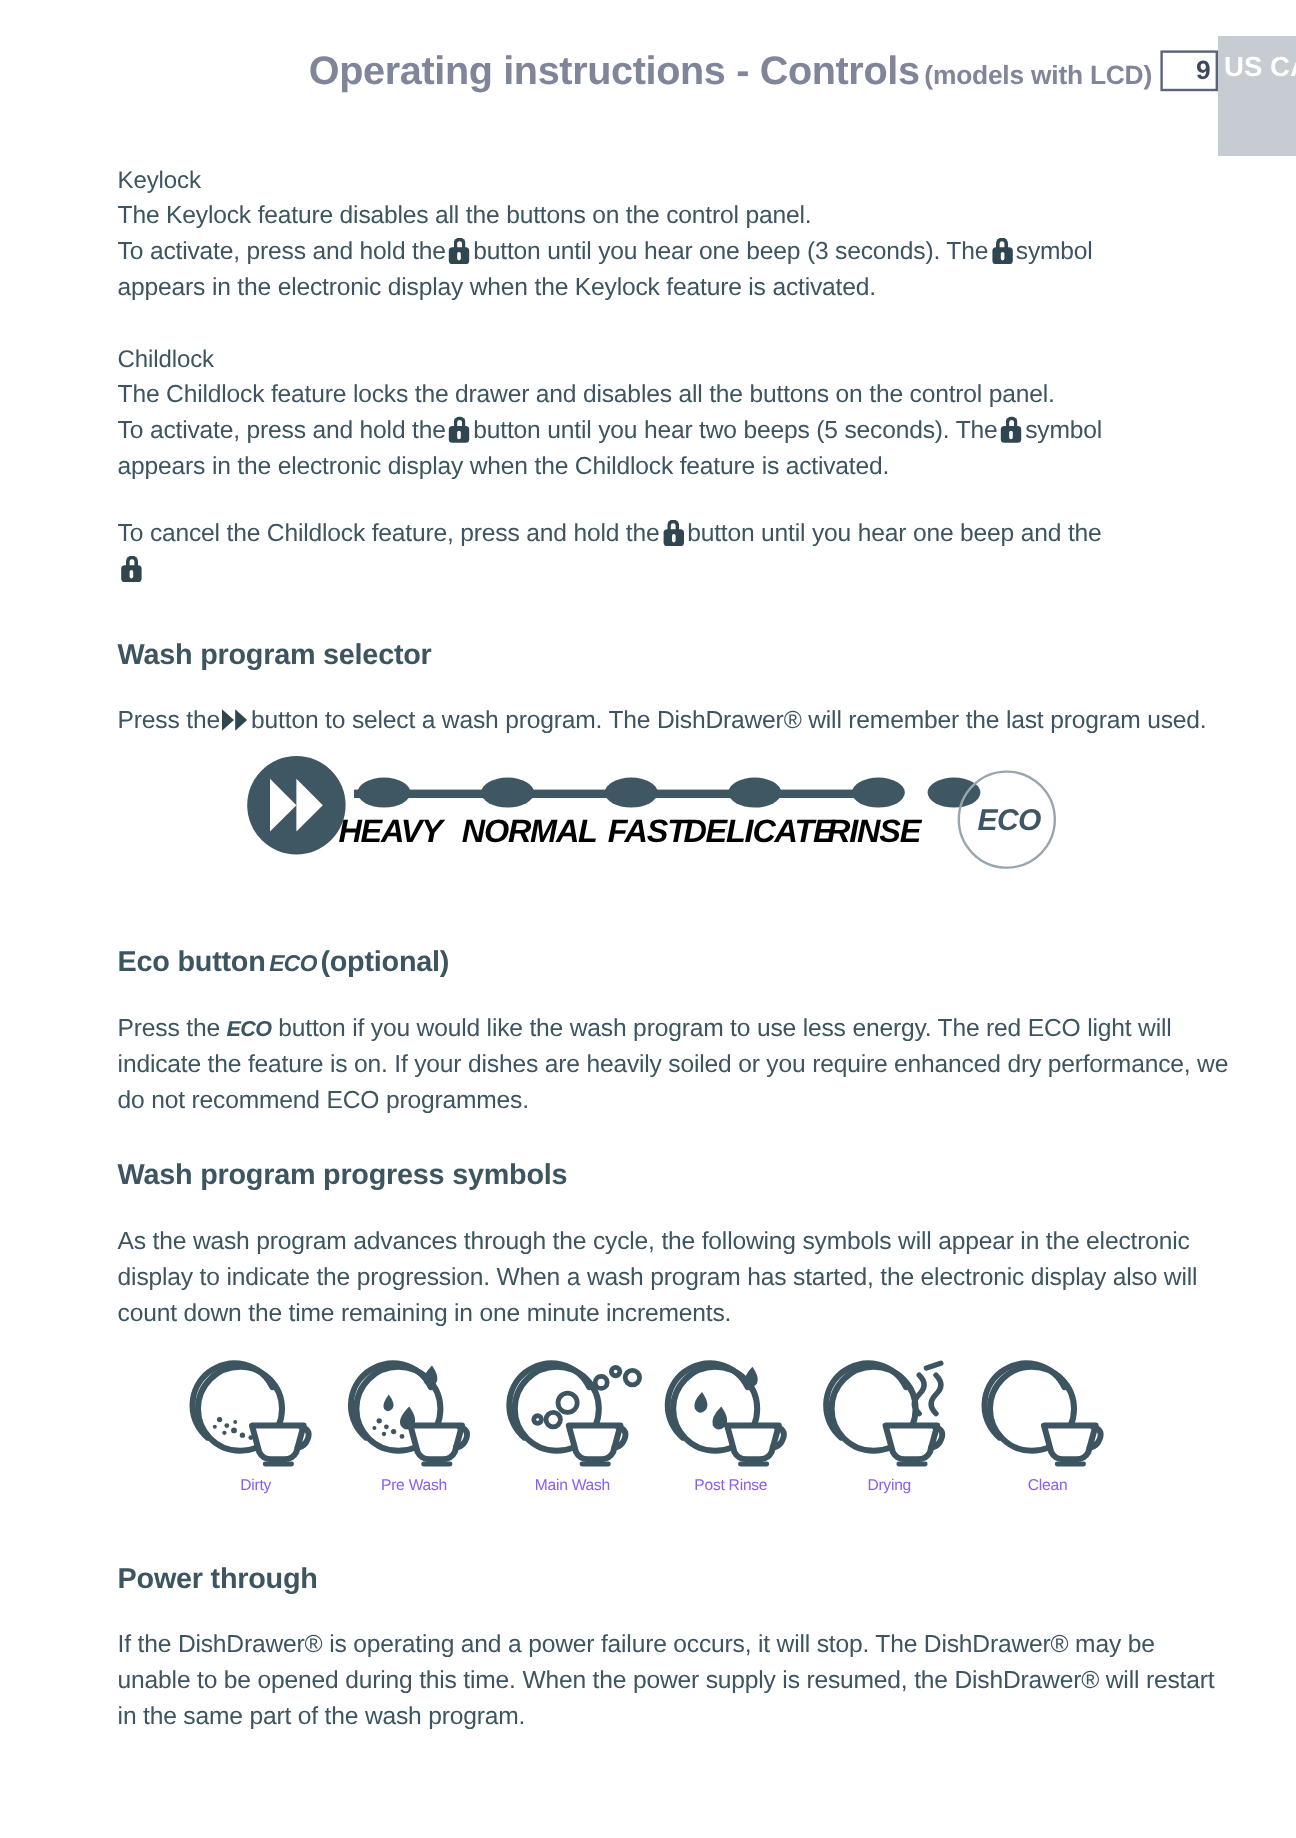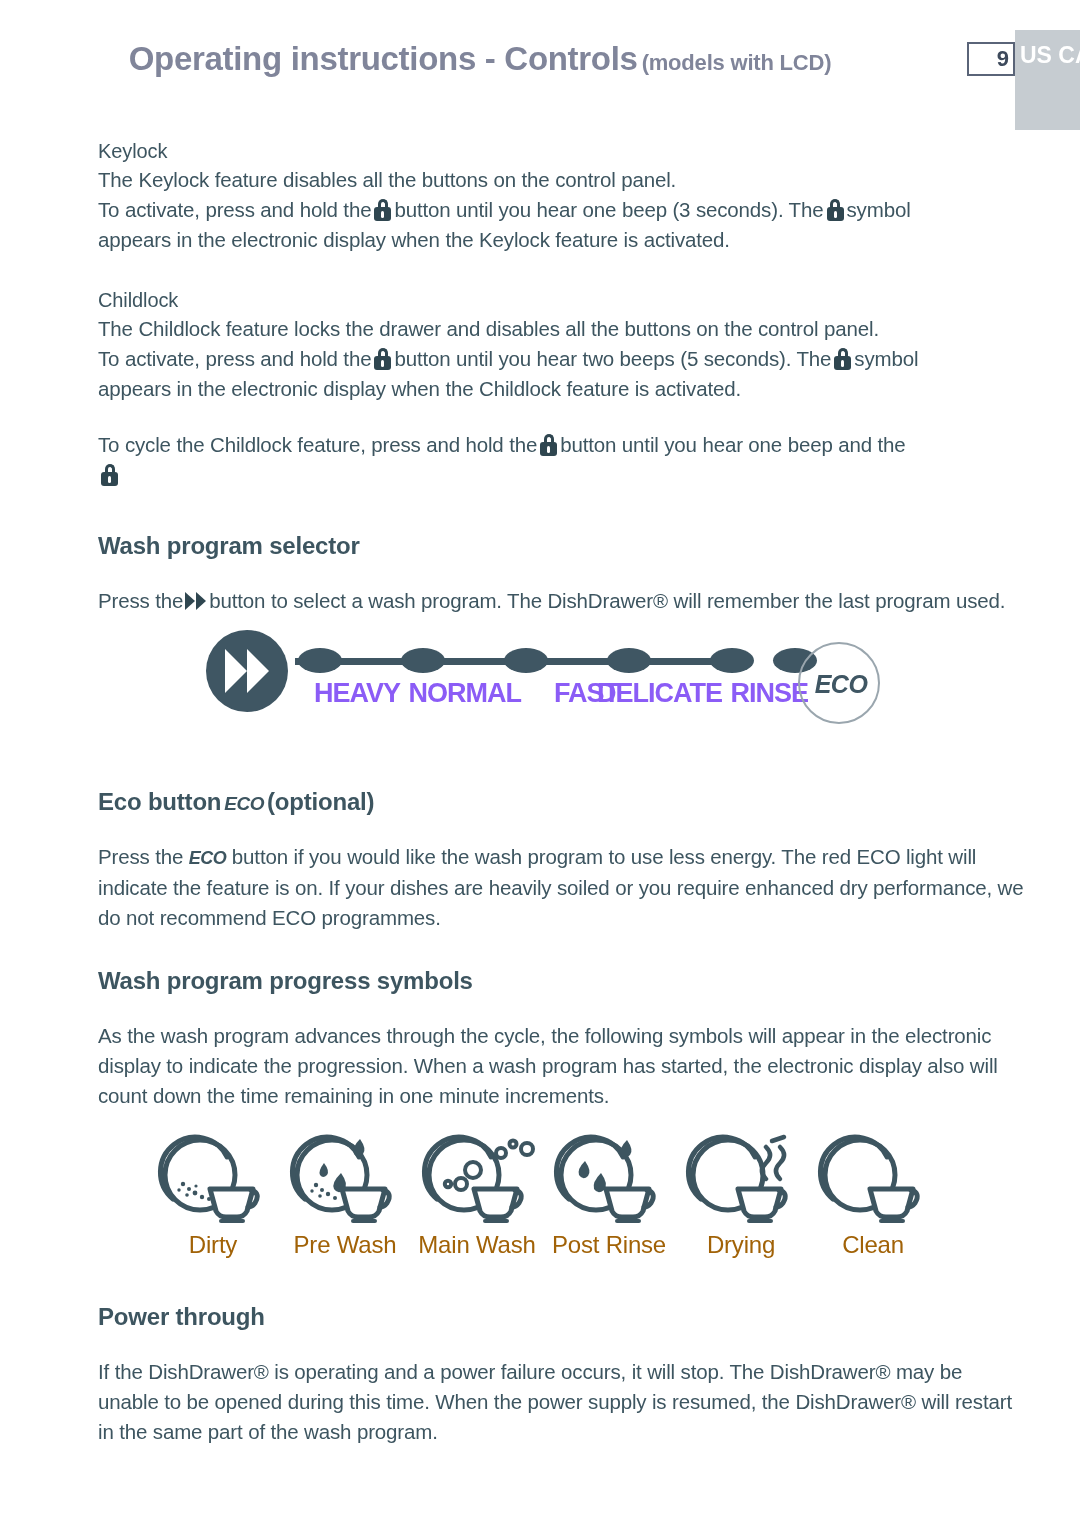--- a/index.html
+++ b/index.html
@@ -22,21 +22,21 @@
     top: 0;
     left: 0;
     width: 1080px;
     height: 130px;
   }
   .header-title-row {
     position: absolute;
     left: 0;
     top: 40px;
     width: 960px;
-    text-align: center;
+    text-align: right;
     white-space: nowrap;
   }
   .header-title {
     font-size: 33px;
     font-weight: bold;
     color: #80859a;
     letter-spacing: -0.3px;
   }
   .header-subtitle {
     font-size: 22px;
@@ -239,24 +239,25 @@
   .sel-labels {
     position: absolute;
     left: 197px;
     top: 54px;
     width: 480px;
     height: 40px;
   }
   .sel-label {
     position: absolute;
     top: 0;
-    text-align: right;
+    text-align: center;
     font-size: 27px;
     font-weight: bold;
-    color: #8b5cf6;
+    font-style: italic;
+    color: #000000;
     letter-spacing: -1px;
     white-space: nowrap;
   }
 
   .eco-dot {
     position: absolute;
     left: 675px;
     top: 24px;
     width: 44px;
     height: 25px;
@@ -298,22 +299,22 @@
     top: 0;
     width: 140px;
     text-align: center;
   }
   .prog-icon-wrap {
     position: relative;
     width: 140px;
     height: 100px;
   }
   .prog-label {
-    font-size: 24px;
-    color: #a16207;
+    font-size: 13px;
+    color: #8b5cf6;
     letter-spacing: -0.2px;
     white-space: nowrap;
     margin-top: 4px;
   }
 </style>
 </head>
 <body>
 
 <div class="header">
   <div class="header-title-row">
@@ -335,21 +336,21 @@
   </div>
 
   <div class="spacer-md"></div>
 
   <div>
     <div class="sub-head">Childlock</div>
     <p class="para">The Childlock feature locks the drawer and disables all the buttons on the control panel.</p>
     <p class="para"><span>To activate, press and hold the</span><span class="lock-icon"><span class="shackle"></span><span class="body"></span><span class="keyhole"></span></span><span>button until you hear two beeps (5 seconds).  The</span><span class="lock-icon"><span class="shackle"></span><span class="body"></span><span class="keyhole"></span></span><span>symbol</span></p>
     <p class="para">appears in the electronic display when the Childlock feature is activated.</p>
     <div class="spacer-sm"></div>
-    <p class="para"><span>To cycle the Childlock feature, press and hold the</span><span class="lock-icon"><span class="shackle"></span><span class="body"></span><span class="keyhole"></span></span><span>button until you hear one beep and the</span></p>
+    <p class="para"><span>To cancel the Childlock feature, press and hold the</span><span class="lock-icon"><span class="shackle"></span><span class="body"></span><span class="keyhole"></span></span><span>button until you hear one beep and the</span></p>
     <p class="para"><span class="lock-icon"><span class="shackle"></span><span class="body"></span><span class="keyhole"></span></span></p>
   </div>
 
   <div class="spacer-lg"></div>
 
   <div>
     <h2 class="section-head">Wash program selector</h2>
     <div class="spacer-sm"></div>
     <p class="para"><span>Press the</span><span class="chev-inline"><span class="t t1"></span><span class="t t2"></span></span><span>button to select a wash program.  The DishDrawer® will remember the last program used.</span></p>
 

